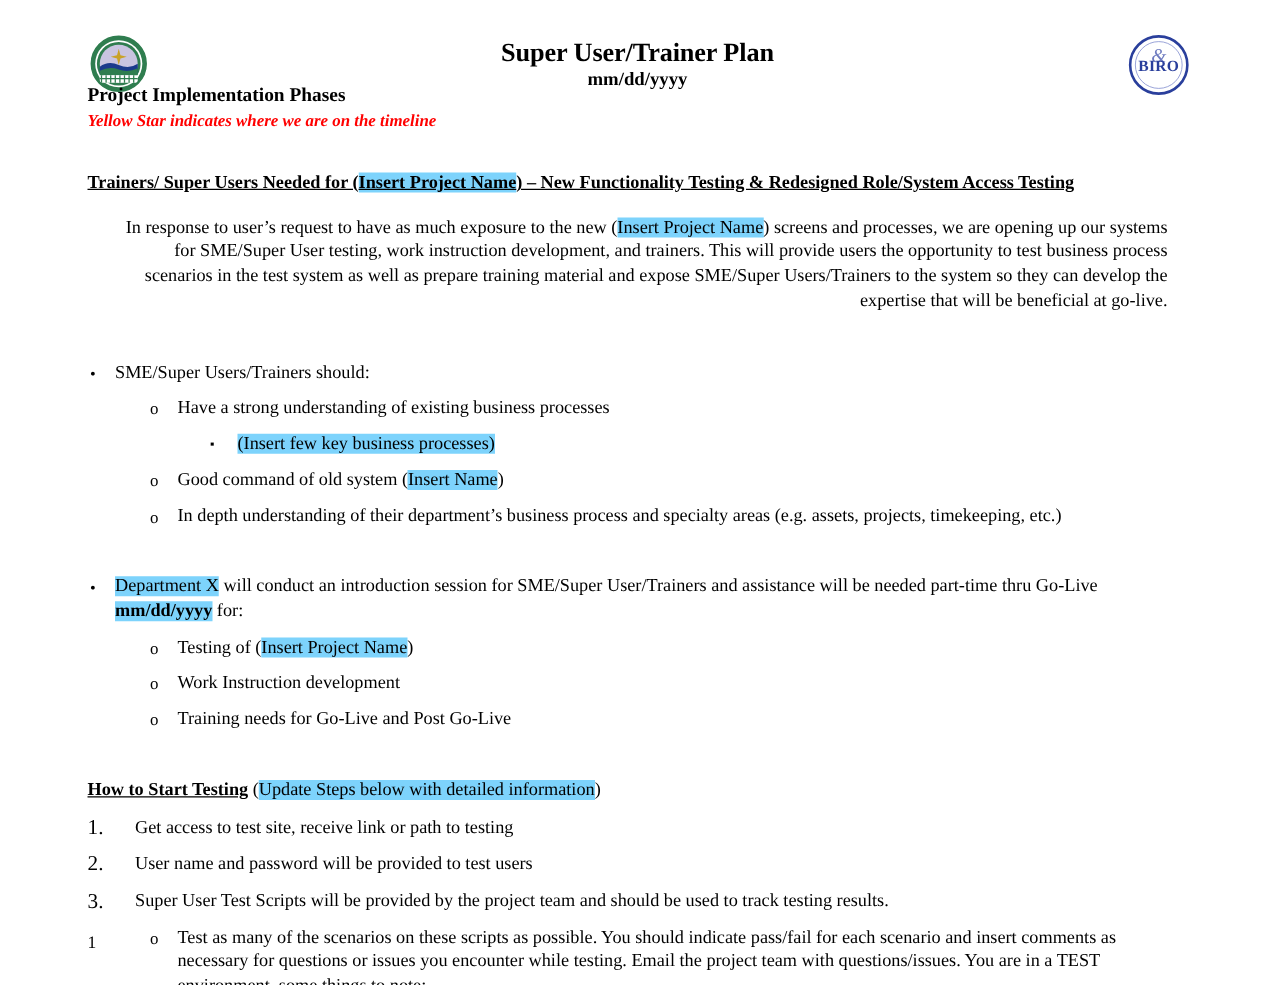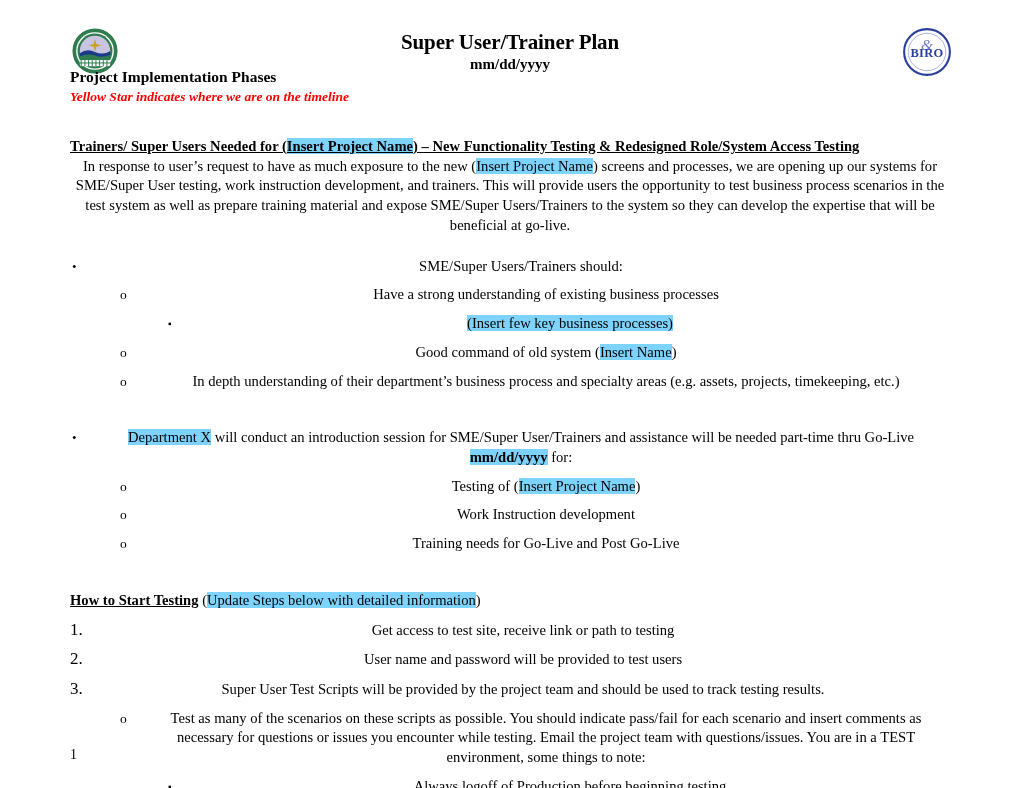--- a/index.html
+++ b/index.html
@@ -82,22 +82,22 @@
     font-size: 14.6px;
     line-height: 19.7px;
   }
 
   .sec-heading {
     font-weight: bold;
     text-decoration: underline;
     margin: 0;
   }
   .para {
-    margin: 0;
-    text-align: center;
+    margin: 16px;
+    text-align: right;
   }
   .hl {
     background-color: #7dd3fc;
   }
 
   .spacer-lg { height: 21px; }
   .spacer-md { height: 16px; }
   .spacer-sm { height: 9px; }
 
   
@@ -106,21 +106,20 @@
     align-items: flex-start;
     line-height: 19.7px;
     margin: 0;
   }
   .row .mk {
     flex: 0 0 auto;
     text-align: left;
   }
   .row .tx {
     flex: 1 1 auto;
-    text-align: center;
   }
 
   
   .lvl1 { padding-left: 2px; }
   .lvl1 > .mk { width: 20px; font-size: 13px; line-height: 19.7px; }
 
   
   .lvl2 { padding-left: 50px; }
   .lvl2 > .mk { width: 22px; font-size: 13.5px; font-family: "Liberation Serif", serif; }
 
@@ -128,21 +127,21 @@
   .lvl3 { padding-left: 98px; }
   .lvl3 > .mk { width: 22px; font-size: 10px; line-height: 20px; }
 
   
   .num { padding-left: 0px; }
   .num > .mk {
     width: 26px;
     font-size: 17px;
     line-height: 20px;
   }
-  .num > .tx { padding-top: 1px; }
+  .num > .tx { padding-top: 1px; margin-left: 12px; }
 
   .page-number {
     position: absolute;
     left: 70px;
     top: 747px;
     font-size: 14px;
   }
 </style>
 </head>
 <body>

